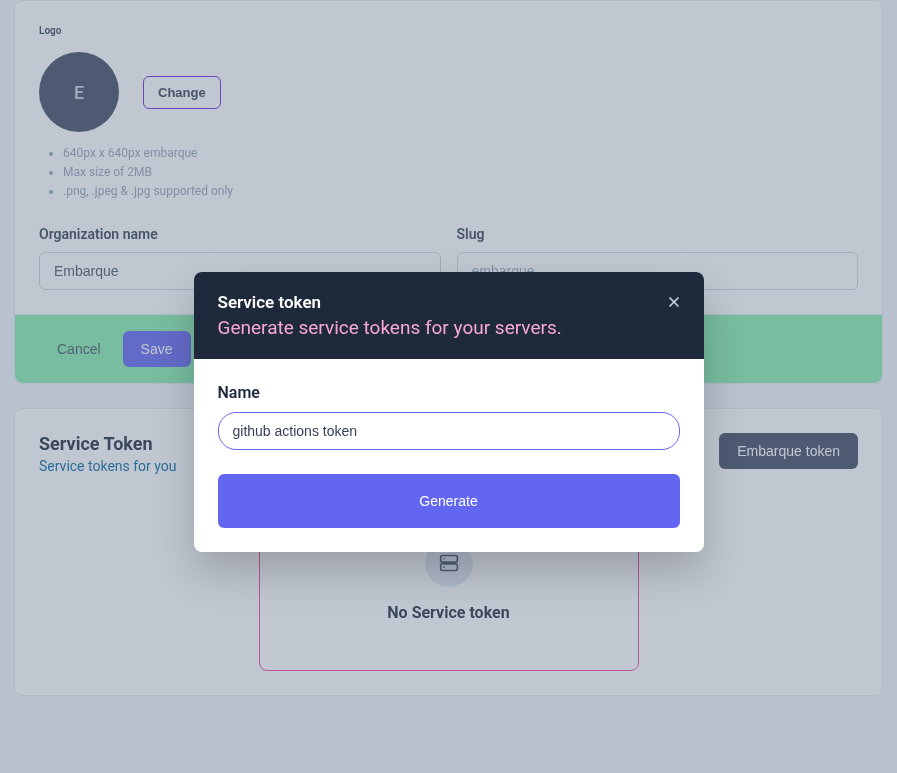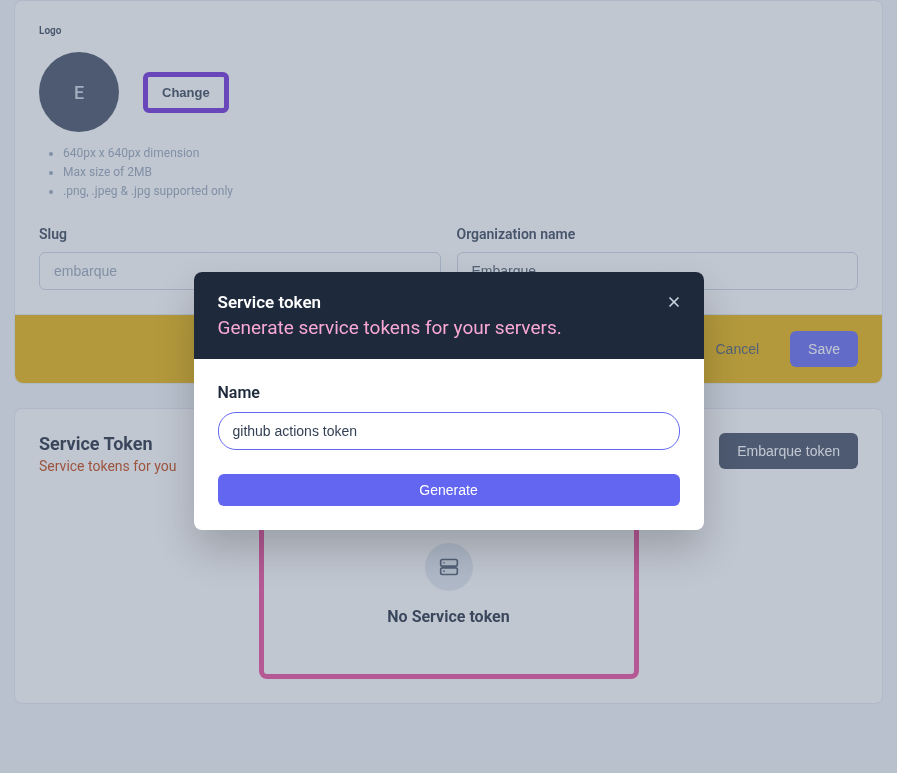--- a/index.html
+++ b/index.html
@@ -47,21 +47,21 @@
       background: #3f4a60;
       color: #cbd5e1;
       display: flex;
       align-items: center;
       justify-content: center;
       font-size: 18px;
       font-weight: 500;
     }
     .change-btn {
       background: #ffffff;
-      border: 5px solid #6d28d9;
+      border: 1px solid #6d28d9;
       border-radius: 6px;
       padding: 8px 14px;
       font-size: 13px;
       font-weight: 600;
       color: #334155;
       cursor: pointer;
     }
     .hints {
       list-style: disc;
       padding-left: 24px;
@@ -93,23 +93,22 @@
       color: #475569;
       background: #ffffff;
     }
     .text-input::placeholder {
       color: #94a3b8;
     }
     .card-footer {
       border-top: 1px solid #e2e8f0;
       padding: 16px 24px;
       display: flex;
-      justify-content: flex-end;
-      gap: 13px;
-      background: #eab308;
+      gap: 4px;
+      background: #86efac;
       border-bottom-left-radius: 8px;
       border-bottom-right-radius: 8px;
     }
     .btn {
       border-radius: 6px;
       padding: 10px 18px;
       font-size: 14px;
       font-weight: 500;
       cursor: pointer;
       border: none;
@@ -133,24 +132,24 @@
       padding: 24px;
     }
     .token-title {
       font-size: 18px;
       font-weight: 700;
       color: #1e293b;
       margin-bottom: 4px;
     }
     .token-subtitle {
       font-size: 14px;
-      color: #c2410c;
+      color: #0369a1;
     }
     .empty-state {
-      border: 5px solid #ec4899;
+      border: 1px solid #ec4899;
       border-radius: 8px;
       margin: 0 24px 24px 24px;
       padding: 40px 60px;
       text-align: center;
       max-width: 380px;
       margin-left: auto;
       margin-right: auto;
     }
     .empty-icon {
       width: 48px;
@@ -233,21 +232,21 @@
       font-size: 14px;
       color: #334155;
       outline: none;
     }
     .modal-generate {
       width: 100%;
       background: #6366f1;
       color: #ffffff;
       border: none;
       border-radius: 6px;
-      padding: 8px;
+      padding: 19px;
       font-size: 14px;
       font-weight: 500;
       margin-top: 24px;
       cursor: pointer;
     }
   </style>
 </head>
 <body>
 
 <div class="page">
@@ -255,32 +254,32 @@
   <div class="card">
     <div class="card-inner">
       <div class="section-label">Logo</div>
       <div class="logo-row">
         <div class="avatar">
           <span>E</span>
         </div>
         <button class="change-btn">Change</button>
       </div>
       <ul class="hints">
-        <li>640px x 640px dimension</li>
+        <li>640px x 640px embarque</li>
         <li>Max size of 2MB</li>
         <li>.png, .jpeg &amp; .jpg supported only</li>
       </ul>
       <div class="form-row">
         <div class="field">
+          <label class="field-label">Organization name</label>
+          <input class="text-input" type="text" value="Embarque" style="">
+        </div>
+        <div class="field">
           <label class="field-label">Slug</label>
           <input class="text-input" type="text" placeholder="embarque" style="">
-        </div>
-        <div class="field">
-          <label class="field-label">Organization name</label>
-          <input class="text-input" type="text" value="Embarque" style="">
         </div>
       </div>
     </div>
     <div class="card-footer">
       <button class="btn btn-ghost">Cancel</button>
       <button class="btn btn-primary">Save</button>
     </div>
   </div>
 
   <div class="card">

